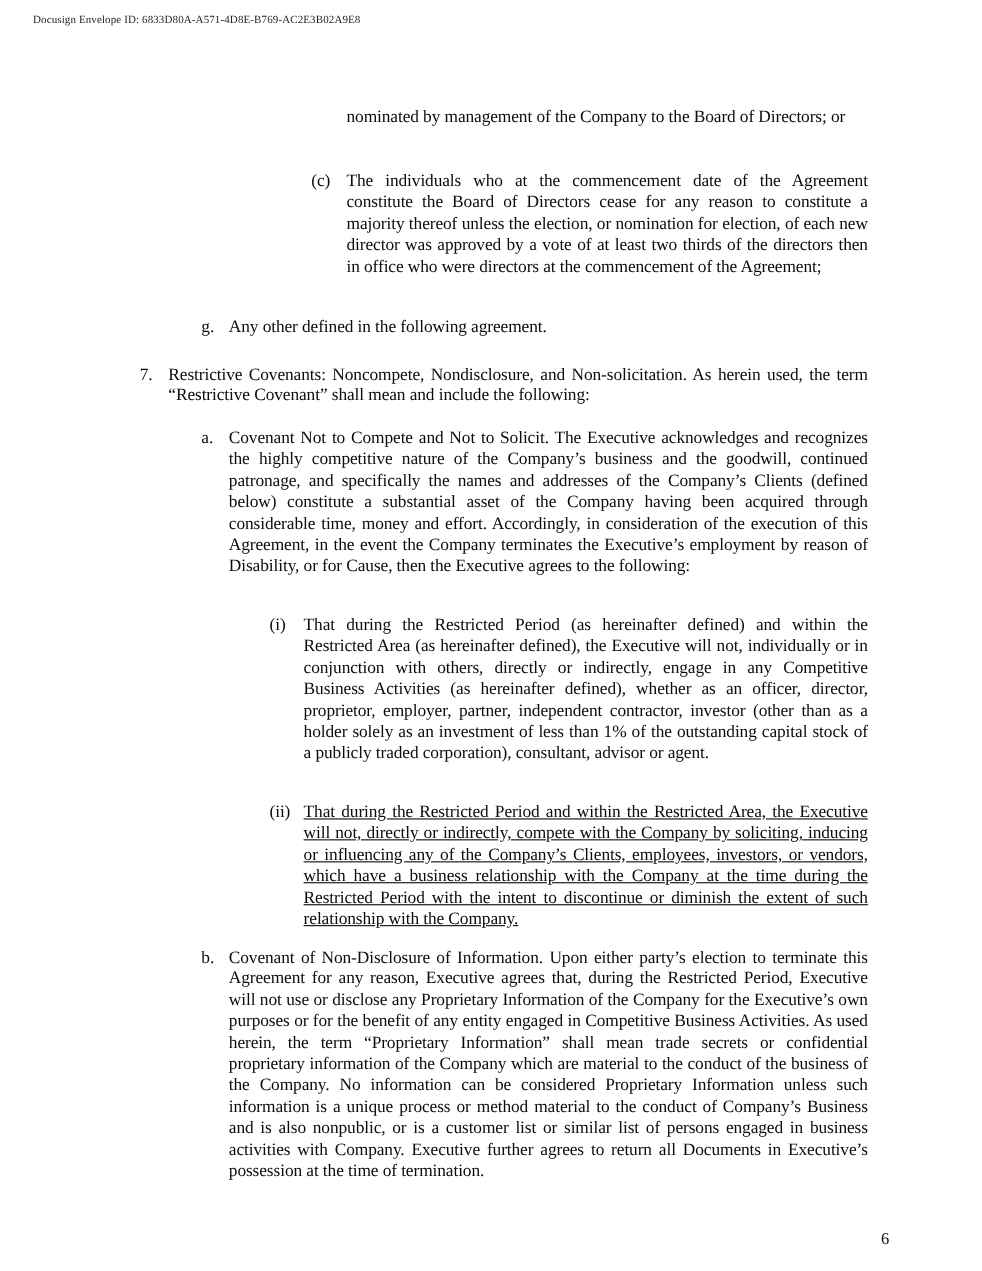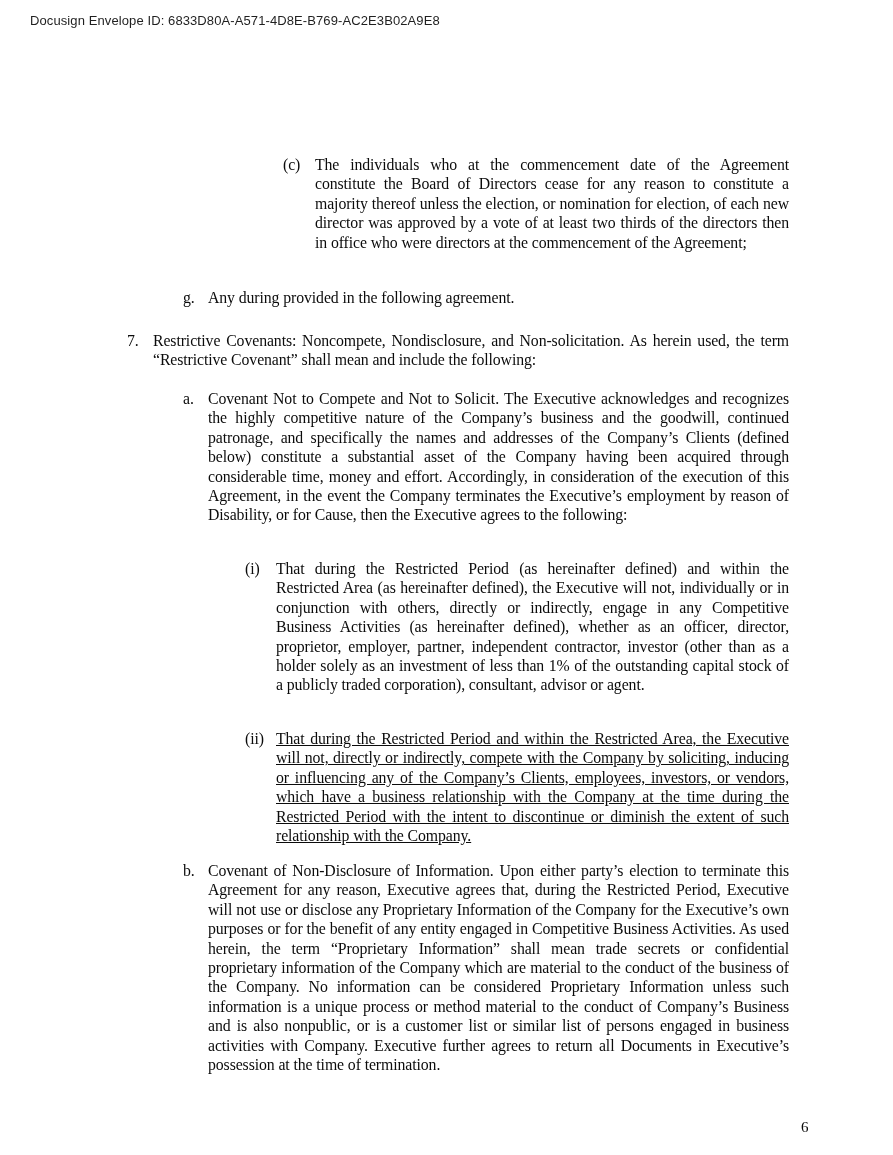--- a/index.html
+++ b/index.html
@@ -13,22 +13,22 @@
     height: 1155px;
     background: #ffffff;
     overflow: hidden;
     font-family: "Liberation Serif", serif;
     color: #0b0b0b;
   }
   .envelope-line {
     position: absolute;
     left: 30px;
     top: 13px;
-    font-family: Liberation Sans, sans-serif;
-    font-size: 13px;
+    font-family: Liberation Serif, serif;
+    font-size: 10px;
     letter-spacing: 0.1px;
     color: #1f1f1f;
     white-space: nowrap;
   }
   .para {
     position: absolute;
     font-size: 15.8px;
     line-height: 19.4px;
     letter-spacing: -0.1px;
     text-align: justify;
@@ -65,29 +65,32 @@
     color: #0b0b0b;
   }
 </style>
 </head>
 <body>
 
 <div class="page">
 
   <div class="envelope-line">Docusign Envelope ID: 6833D80A-A571-4D8E-B769-AC2E3B02A9E8</div>
 
+  <div class="para p-cont">
+    <span>nominated by management of the Company to the Board of Directors; or</span>
+  </div>
 
   <div class="para p-c">
     <span class="label">(c)</span>
     <span>The individuals who at the commencement date of the Agreement constitute the Board of Directors cease for any reason to constitute a majority thereof unless the election, or nomination for election, of each new director was approved by a vote of at least two thirds of the directors then in office who were directors at the commencement of the Agreement;</span>
   </div>
 
   <div class="para p-g">
     <span class="label">g.</span>
-    <span>Any during provided in the following agreement.</span>
+    <span>Any other defined in the following agreement.</span>
   </div>
 
   <div class="para p-7">
     <span class="label">7.</span>
     <span>Restrictive Covenants: Noncompete,  Nondisclosure, and Non-solicitation.  As herein used, the term “Restrictive Covenant” shall mean and include the following:</span>
   </div>
 
   <div class="para p-a">
     <span class="label">a.</span>
     <span>Covenant Not to Compete and Not to Solicit.  The Executive acknowledges and recognizes the highly competitive nature of the Company’s business and the goodwill, continued patronage, and specifically the names and addresses of the Company’s Clients (defined below) constitute a substantial asset of the Company having been acquired through considerable time, money and effort. Accordingly, in consideration of the execution of this Agreement, in the event the Company terminates the Executive’s employment by reason of Disability, or for Cause, then the Executive agrees to the following:</span>

